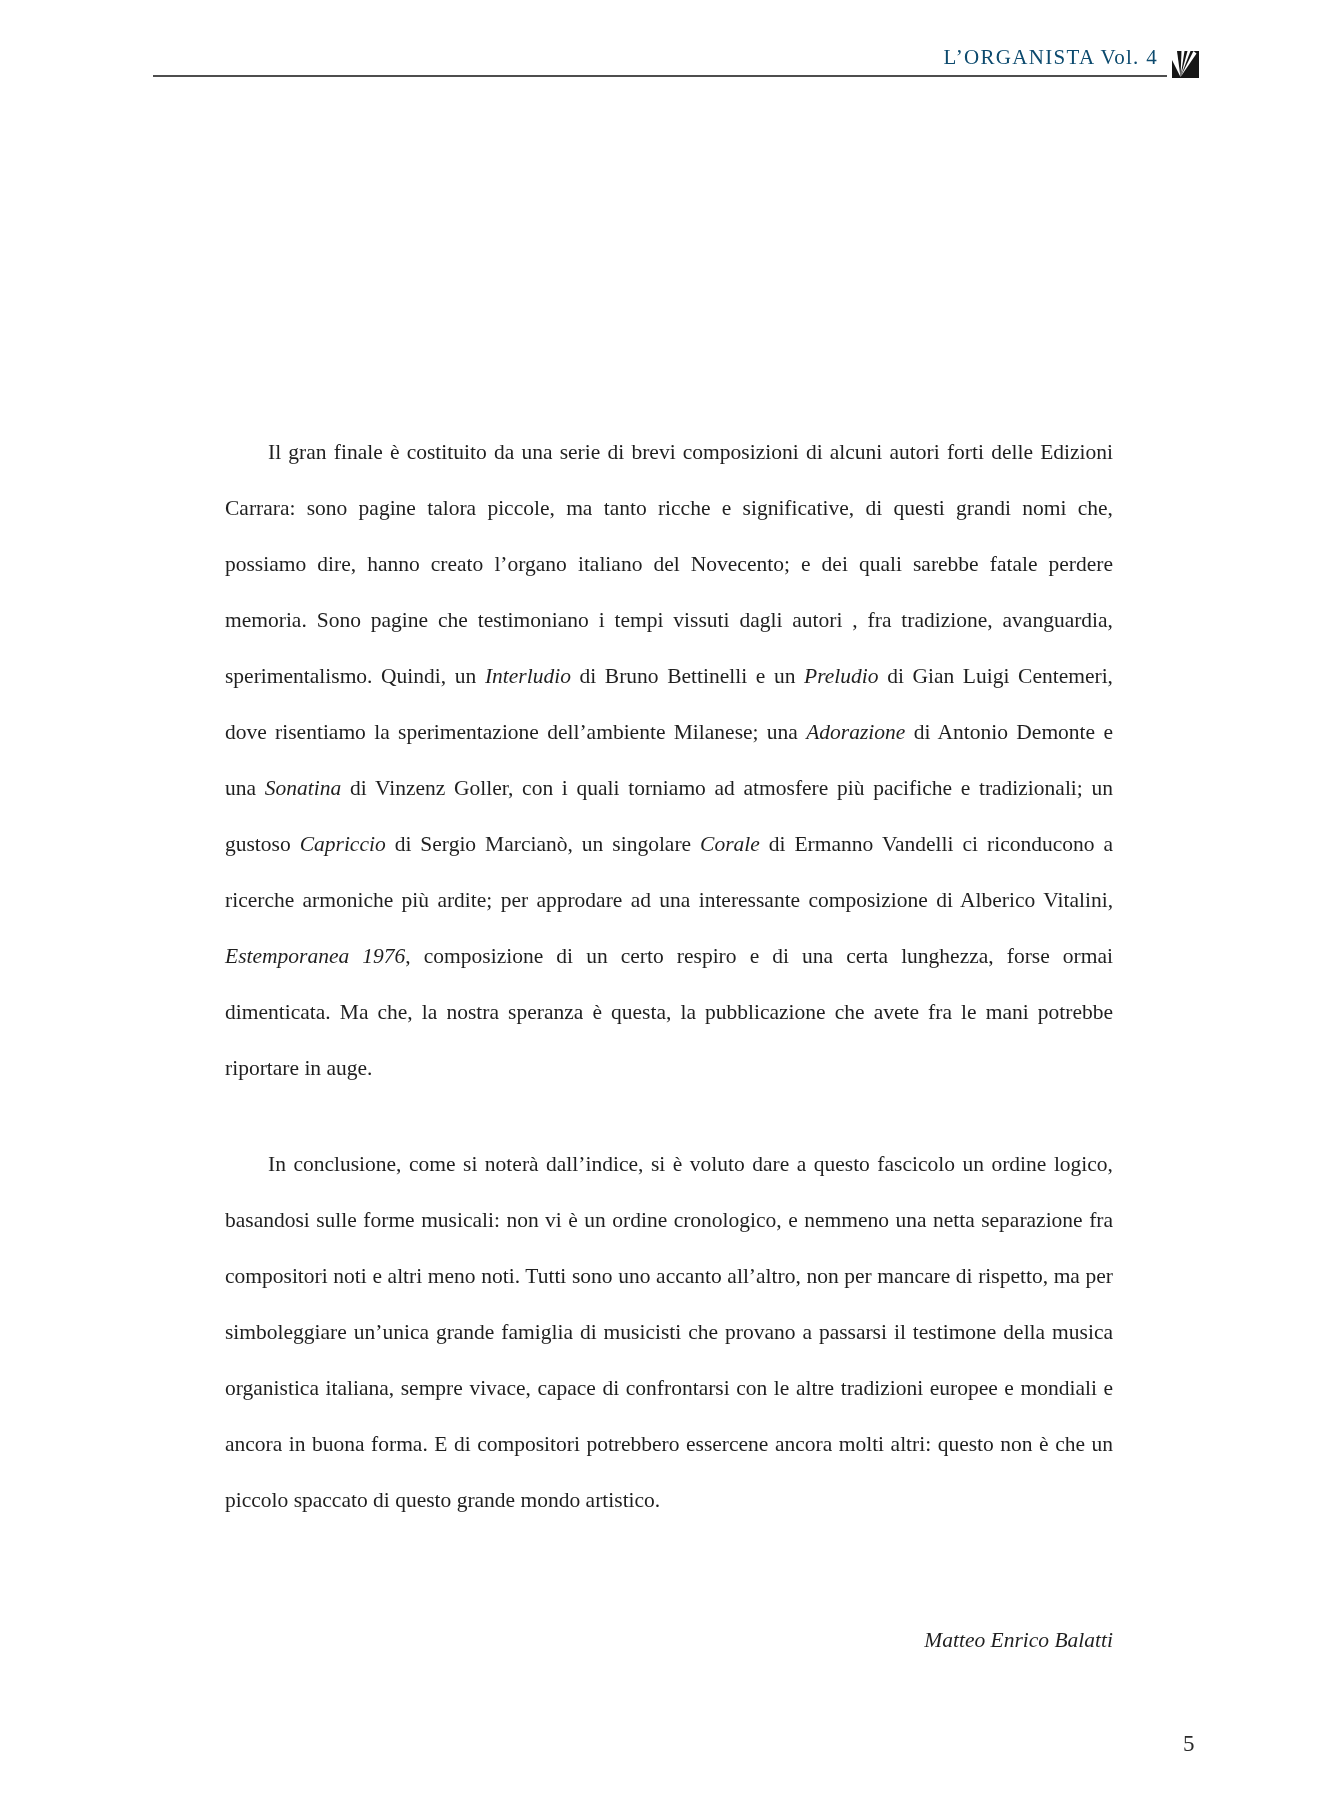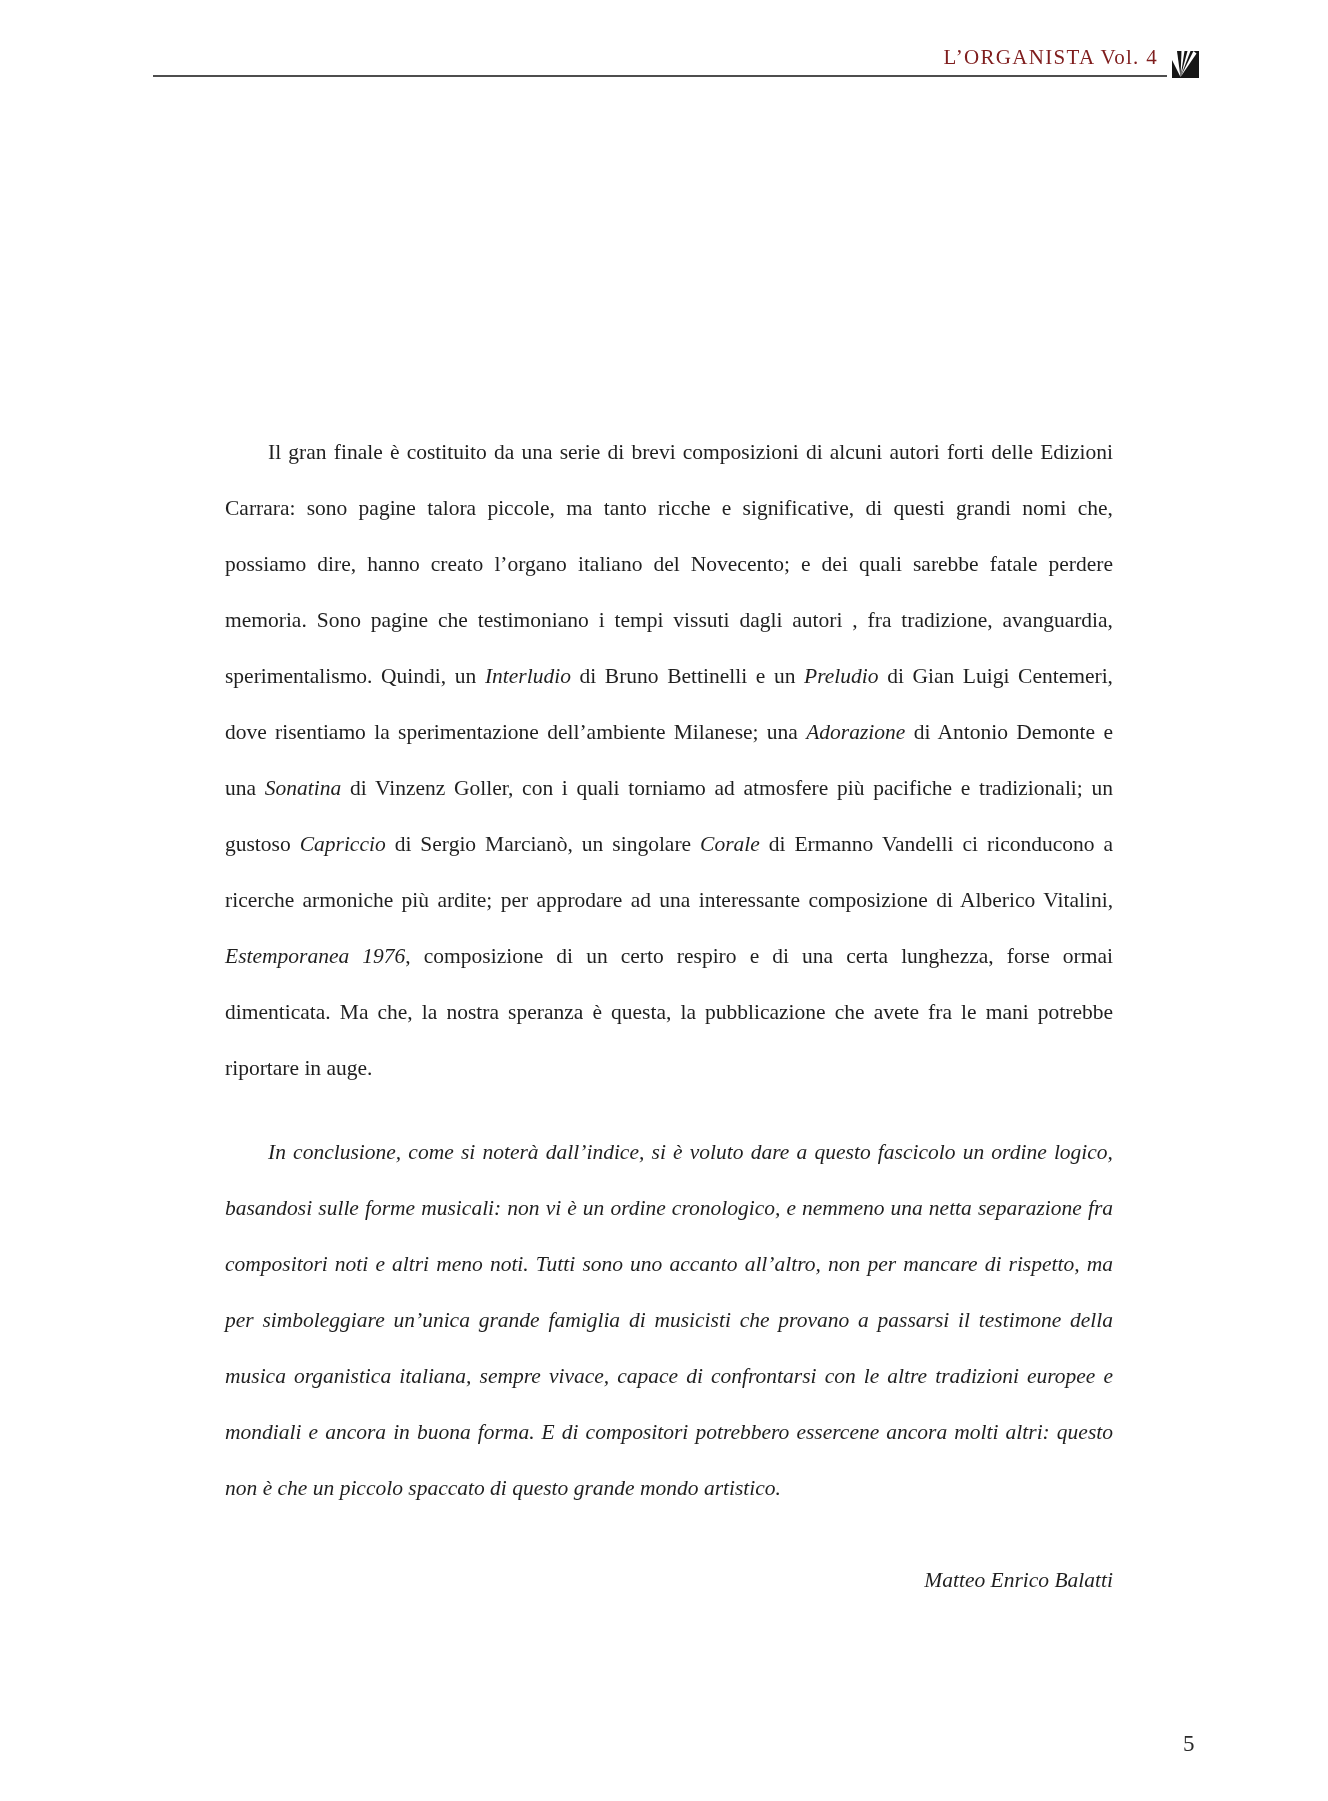--- a/index.html
+++ b/index.html
@@ -12,21 +12,21 @@
     overflow: hidden;
   }
   .page { position: absolute; inset: 0; background: #ffffff; }
 
   
   .header-title {
     position: absolute;
     top: 45px; right: 170px;
     font-size: 21px;
     letter-spacing: 1.3px;
-    color: #7f1d1d;
+    color: #0c4a6e;
     white-space: nowrap;
   }
   .header-rule {
     position: absolute;
     top: 75px; left: 153px;
     width: 1014px; height: 2px;
     background: #4d4d4d;
   }
   .logo {
     position: absolute;
@@ -39,24 +39,24 @@
   .body-col {
     position: absolute;
     left: 225px; top: 424px;
     width: 888px;
     font-size: 21.5px;
     line-height: 56px;
     text-align: justify;
   }
   .body-para { text-indent: 43px; }
   .body-para em { font-style: italic; }
-  .para-2 { margin-top: 28px; font-style: italic; }
+  .para-2 { margin-top: 40px; }
 
   .signature {
-    margin-top: 36px;
+    margin-top: 84px;
     text-align: right;
     font-style: italic;
     font-size: 21.5px;
   }
 
   .page-number {
     position: absolute;
     left: 1183px; top: 1731px;
     font-size: 23px;
     color: #2a2a2a;

